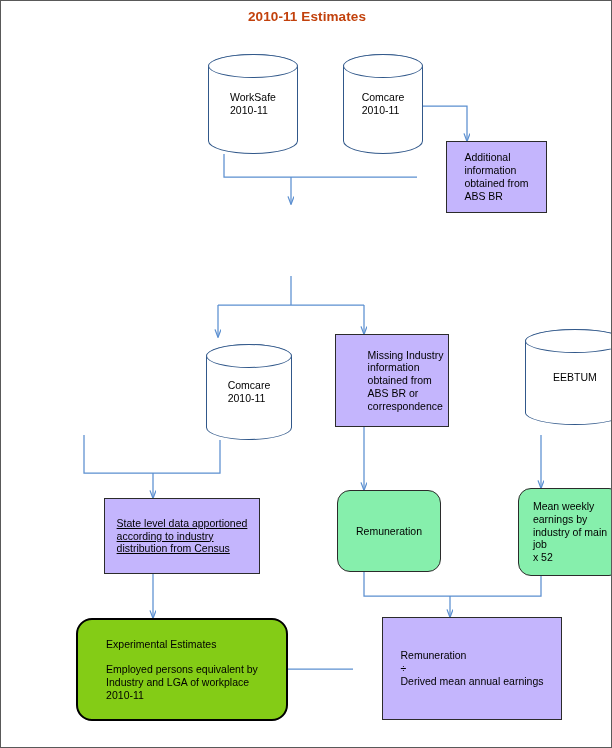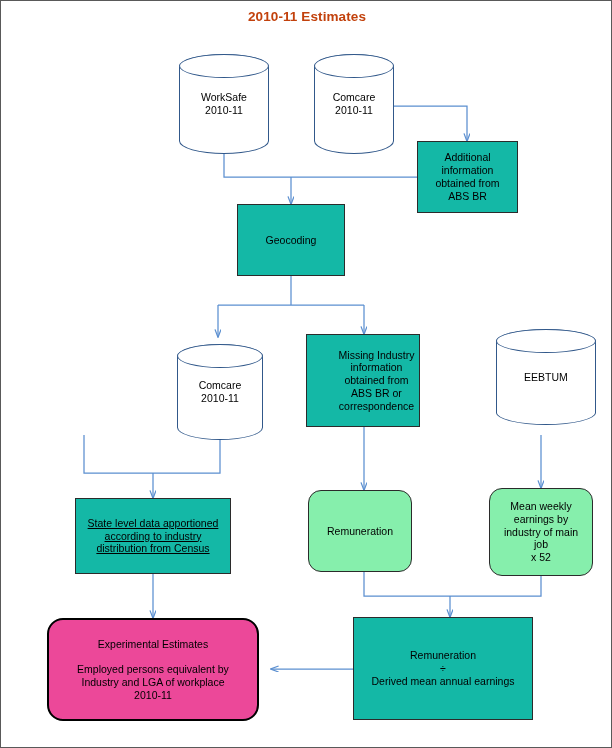--- a/index.html
+++ b/index.html
@@ -24,24 +24,24 @@
     width: 612px;
     height: 748px;
     pointer-events: none;
   }
   .node {
     position: absolute;
     box-sizing: border-box;
     display: flex;
     align-items: center;
     justify-content: center;
-    text-align: center;
     color: #000000;
     line-height: 1.22;
     white-space: pre-line;
+    margin-left: 29px;
   }
   
   .title {
     position: absolute;
     width: 612px;
     top: 8px;
     left: 0;
     text-align: center;
     font-size: 13.5px;
     font-weight: bold;
@@ -66,35 +66,35 @@
     border-radius: 50%;
     background: #ffffff;
   }
   .cylinder .cyl-label {
     position: relative;
     z-index: 2;
   }
   
   .rect {
     border: 1.3px solid #2b2b2b;
-    background: #14b8a6;
+    background: #c4b5fd;
     font-size: 10.5px;
   }
   
   .rounded {
     border: 1.3px solid #2b2b2b;
     border-radius: 13px;
     background: #86efac;
     font-size: 10.5px;
   }
   
   .rounded-thick {
     border: 2.6px solid #000000;
     border-radius: 16px;
-    background: #ec4899;
+    background: #84cc16;
     font-size: 10.5px;
   }
 </style>
 </head>
 <body>
 
 <div id="canvas">
 
   <div class="title">2010-11 Estimates</div>
 
@@ -153,23 +153,20 @@
 2010-11</div>
   </div>
 
   <div class="node rect" style="left:416px; top:140px; width:101px; height:72px;">
     <span>Additional
 information
 obtained from
 ABS BR</span>
   </div>
 
-  <div class="node rect" style="left:236px; top:203px; width:108px; height:72px;">
-    <span>Geocoding</span>
-  </div>
 
 
   <div class="node cylinder" style="left:176px; top:343px; width:86px; height:96px;">
     <div class="cyl-top"></div>
     <div class="cyl-label">Comcare
 2010-11</div>
   </div>
 
   <div class="node rect" style="left:305px; top:333px; width:114px; height:93px;padding-left:27px;">
     <span>Missing Industry

